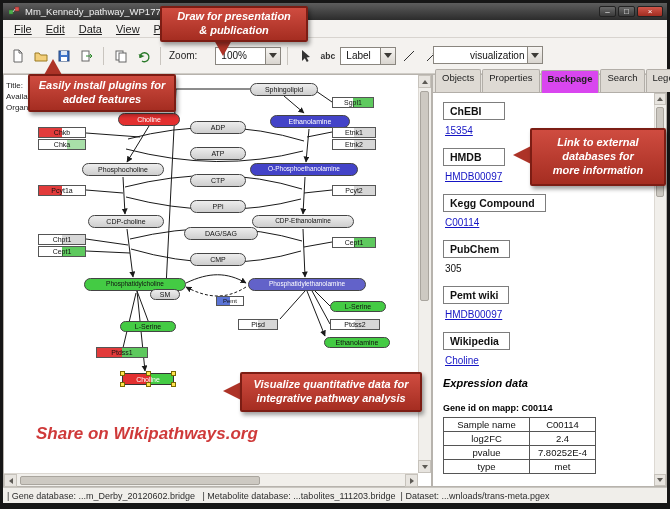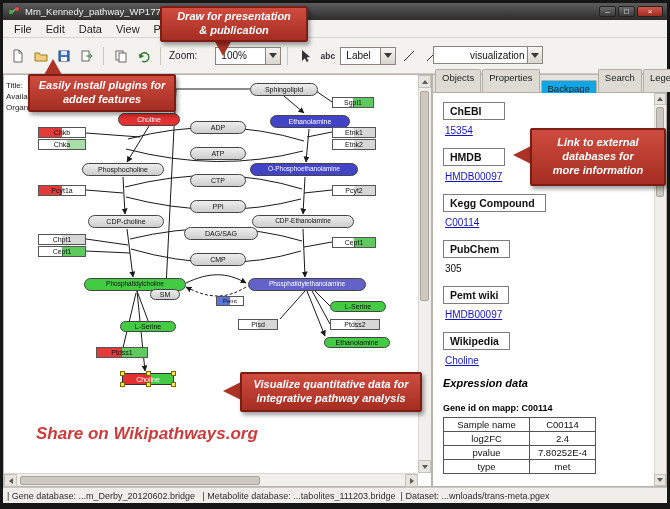--- a/index.html
+++ b/index.html
@@ -25,21 +25,21 @@
   }
   .winbtn.close{ width:26px; background:linear-gradient(#d2564a,#a02d21); }
   .app{
     position:absolute; left:3px; top:20px; right:3px; bottom:6px;
     background:#f2f0ec;
   }
   .menubar{
     position:absolute; left:0; top:0; right:0; height:18px;
     background:#f4f2ef; border-bottom:1px solid #d8d4cf;
     display:flex; align-items:center; padding-left:4px;
-    font-size:11px; color:#1c1c1c;
+    font-size:11px; color:#1c1c1c;text-decoration:underline;
   }
   .menu-item{ padding:2px 7px; }
   .toolbar{
     position:absolute; left:0; top:18px; right:0; height:36px;
     background:#f4f2ef; border-bottom:1px solid #cfccc6;
     display:flex; align-items:center; padding:0 4px; gap:2px;
   }
   .tbtn{
     width:21px; height:21px; display:flex; align-items:center; justify-content:center;
     border:1px solid transparent; border-radius:2px; background:transparent;
@@ -102,21 +102,21 @@
   .sel{ background:linear-gradient(to right,#e33030 0 55%,#44cb44 55%); color:#fff; border:1px solid #333; }
   .handle{ position:absolute; width:5px; height:5px; background:#ffe34d; border:1px solid #7a6a00; }
   
   .sidebar{ position:absolute; left:429px; top:0; right:0; height:100%;
     background:#ece9e4; border:1px solid #b7b3ad; }
   .tabsbar{ position:absolute; left:0; top:0; right:0; height:18px;
     background:#e6e3de; border-bottom:1px solid #b2aea8; display:flex; align-items:flex-end; padding-left:2px; }
   .tab{ font-size:9.5px; color:#222; padding:2px 6px 9px 6px;
     border:1px solid #b2aea8; border-bottom:none; background:#dedad4;
     border-radius:2px 2px 0 0; margin-right:1px; }
-  .tab.active{ background:#0ea5e9; position:relative; top:11px; font-weight:normal; }
+  .tab.active{ background:#d946ef; position:relative; top:1px; font-weight:bold; }
   .bp{ position:absolute; left:0; top:18px; right:0; bottom:0; background:#fff;
     padding:8px 0 0 10px; overflow:hidden; }
   .bp-scroll{ position:absolute; top:0; right:0; bottom:0; width:12px;
     background:#f1efeb; border-left:1px solid #ddd9d3; }
   .bp-header{
     display:inline-block; border:1px solid #7d7d7d; background:#fff;
     font-size:10.5px; font-weight:bold; color:#111;
     padding:2px 10px 2px 6px; min-width:62px;
   }
   .bp-link{ display:block; font-size:10px; color:#1515c4; text-decoration:underline;

